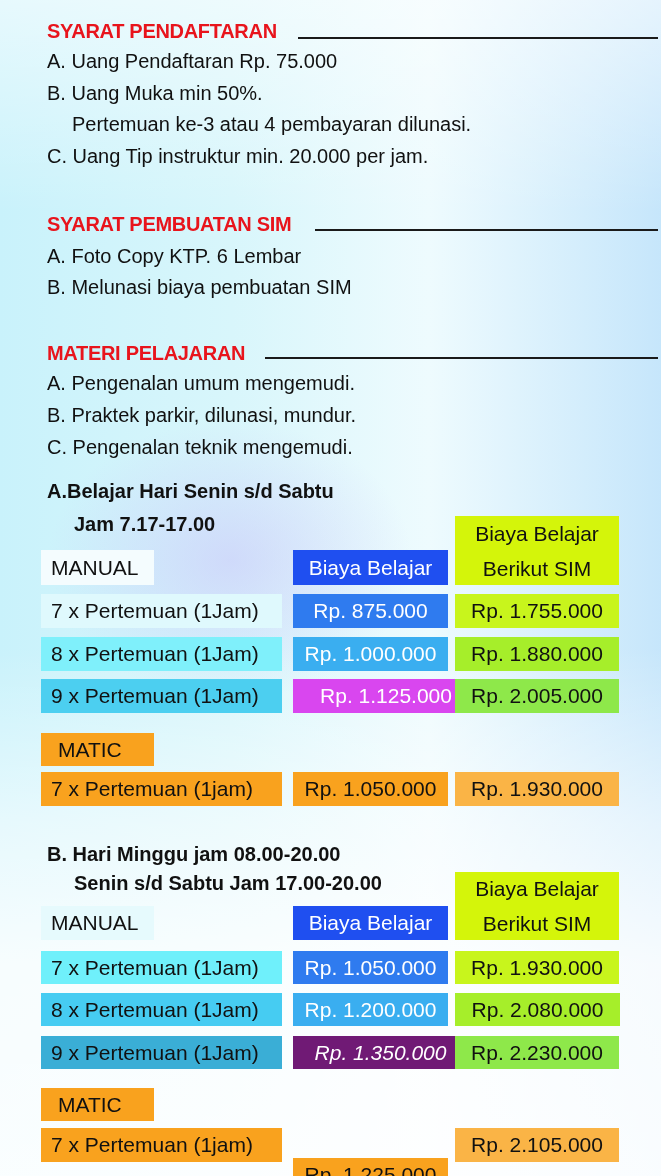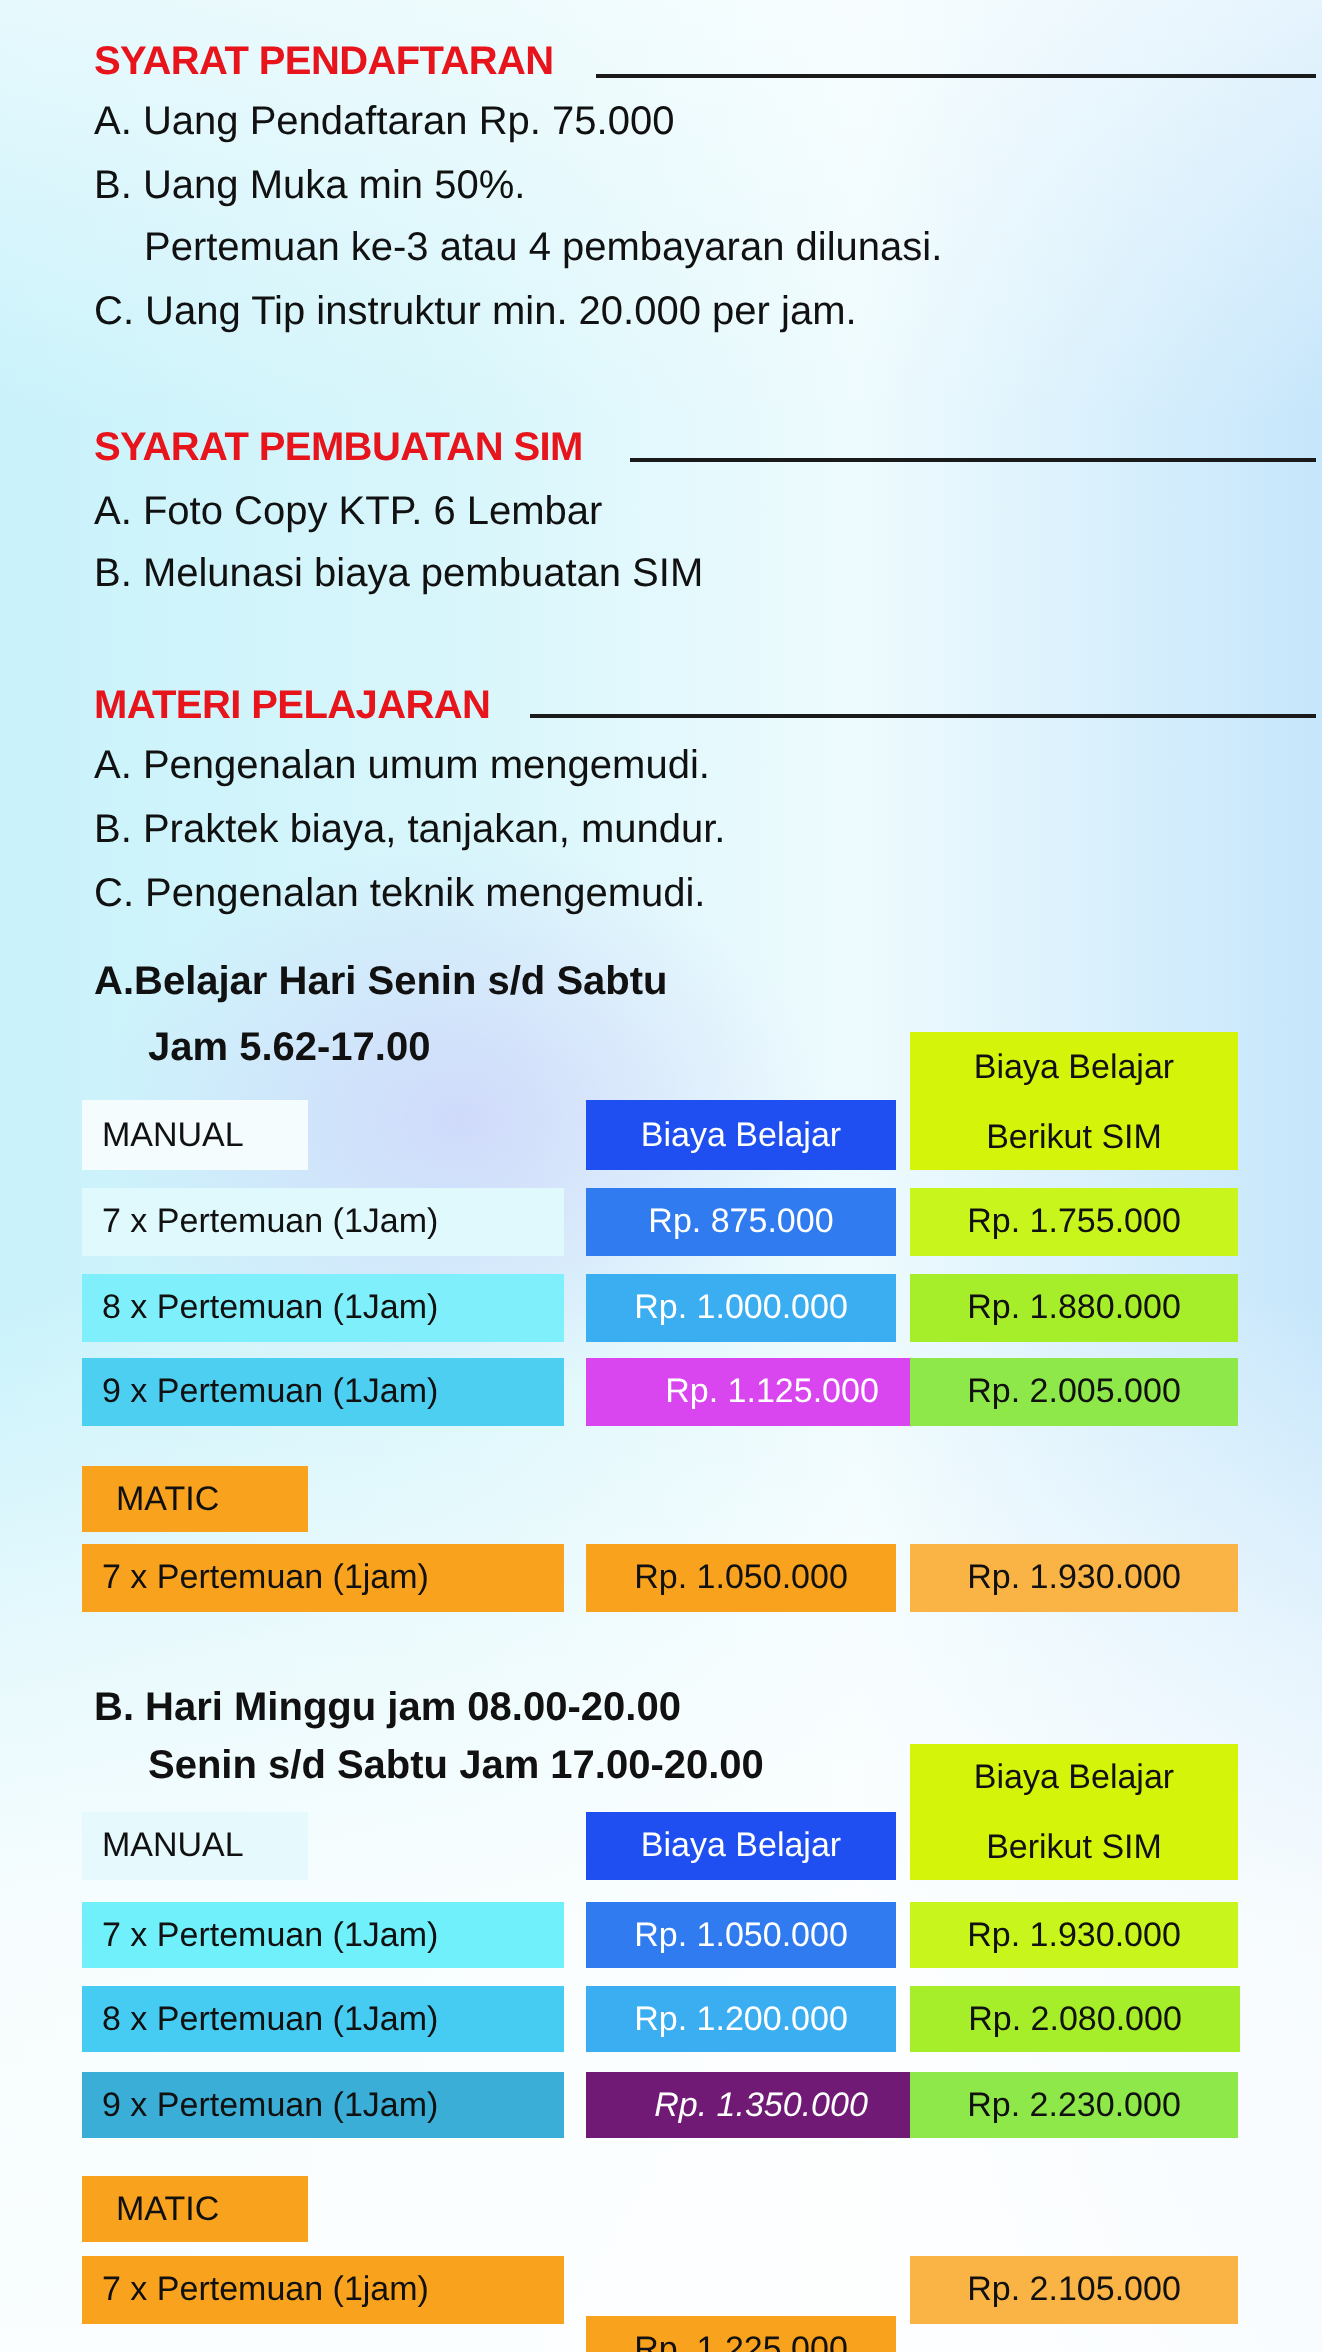--- a/index.html
+++ b/index.html
@@ -20,21 +20,21 @@
   .abs { position:absolute; }
   .sec-title {
     color:#e8141c; font-weight:bold; font-size:20px; white-space:nowrap;
     letter-spacing:-0.3px;
   }
   .rule { position:absolute; height:2px; background:#1a1a1a; }
   .item { font-size:20px; color:#111; white-space:nowrap; }
   .sub-title { font-size:20px; font-weight:bold; color:#111; white-space:nowrap; }
   .box {
     position:absolute; display:flex; align-items:center; justify-content:center;
-    font-size:17px; white-space:nowrap; color:#111;gap:10px;
+    font-size:21px; white-space:nowrap; color:#111;gap:10px;
   }
   .box.left { justify-content:flex-start; padding-left:10px; box-sizing:border-box; }
   .white-txt { color:#ffffff; }
   .hdr2 { flex-direction:column; line-height:25px; }
 </style>
 </head>
 <body>
 
 <div class="bg-soft"></div>
 
@@ -46,25 +46,25 @@
 <div class="abs item" style="left:47px; top:145px;">C. Uang Tip instruktur min. 20.000 per jam.</div>
 
 <div class="abs sec-title" style="left:47px; top:213px;">SYARAT PEMBUATAN SIM</div>
 <div class="rule" style="left:315px; width:343px; top:229px;"></div>
 <div class="abs item" style="left:47px; top:245px;">A. Foto Copy KTP. 6 Lembar</div>
 <div class="abs item" style="left:47px; top:276px;">B. Melunasi biaya pembuatan SIM</div>
 
 <div class="abs sec-title" style="left:47px; top:342px;">MATERI PELAJARAN</div>
 <div class="rule" style="left:265px; width:393px; top:357px;"></div>
 <div class="abs item" style="left:47px; top:372px;">A. Pengenalan umum mengemudi.</div>
-<div class="abs item" style="left:47px; top:404px;">B. Praktek biaya, tanjakan, mundur.</div>
+<div class="abs item" style="left:47px; top:404px;">B. Praktek parkir, dilunasi, mundur.</div>
 <div class="abs item" style="left:47px; top:436px;">C. Pengenalan teknik mengemudi.</div>
 
 <div class="abs sub-title" style="left:47px; top:480px;">A.Belajar Hari Senin s/d Sabtu</div>
-<div class="abs sub-title" style="left:74px; top:513px;">Jam 5.62-17.00</div>
+<div class="abs sub-title" style="left:74px; top:513px;">Jam 7.17-17.00</div>
 
 <div class="box left" style="left:41px; top:550px; width:113px; height:35px; background:#f4fcfe;">MANUAL</div>
 <div class="box white-txt" style="left:293px; top:550px; width:155px; height:35px; background:#1f4ff0;">Biaya Belajar</div>
 <div class="box hdr2" style="left:455px; top:516px; width:164px; height:69px; background:#d4f50a;">
   <span>Biaya Belajar</span>
   <span>Berikut SIM</span>
 </div>
 
 <div class="box left" style="left:41px; top:594px; width:241px; height:34px; background:#dff9fd;">7 x Pertemuan (1Jam)</div>
 <div class="box white-txt" style="left:293px; top:594px; width:155px; height:34px; background:#2f7bef;">Rp. 875.000</div>

